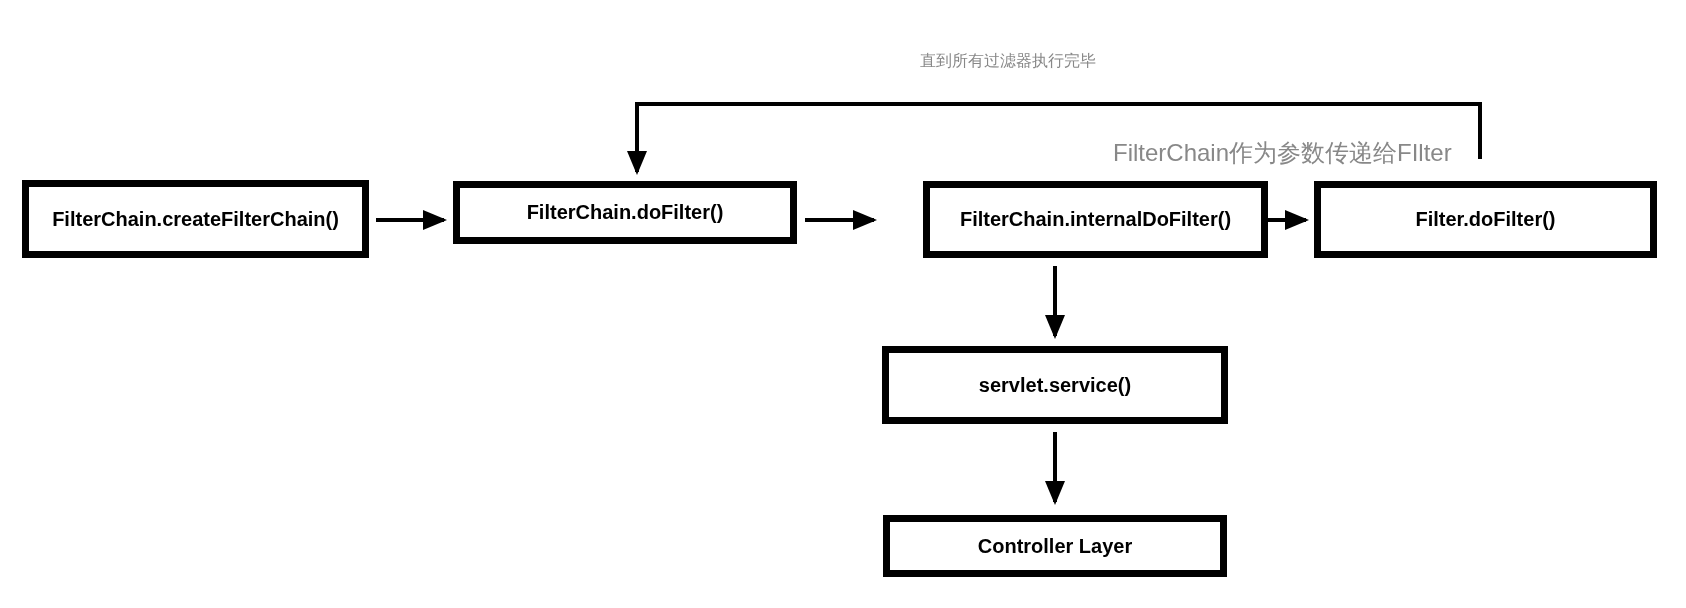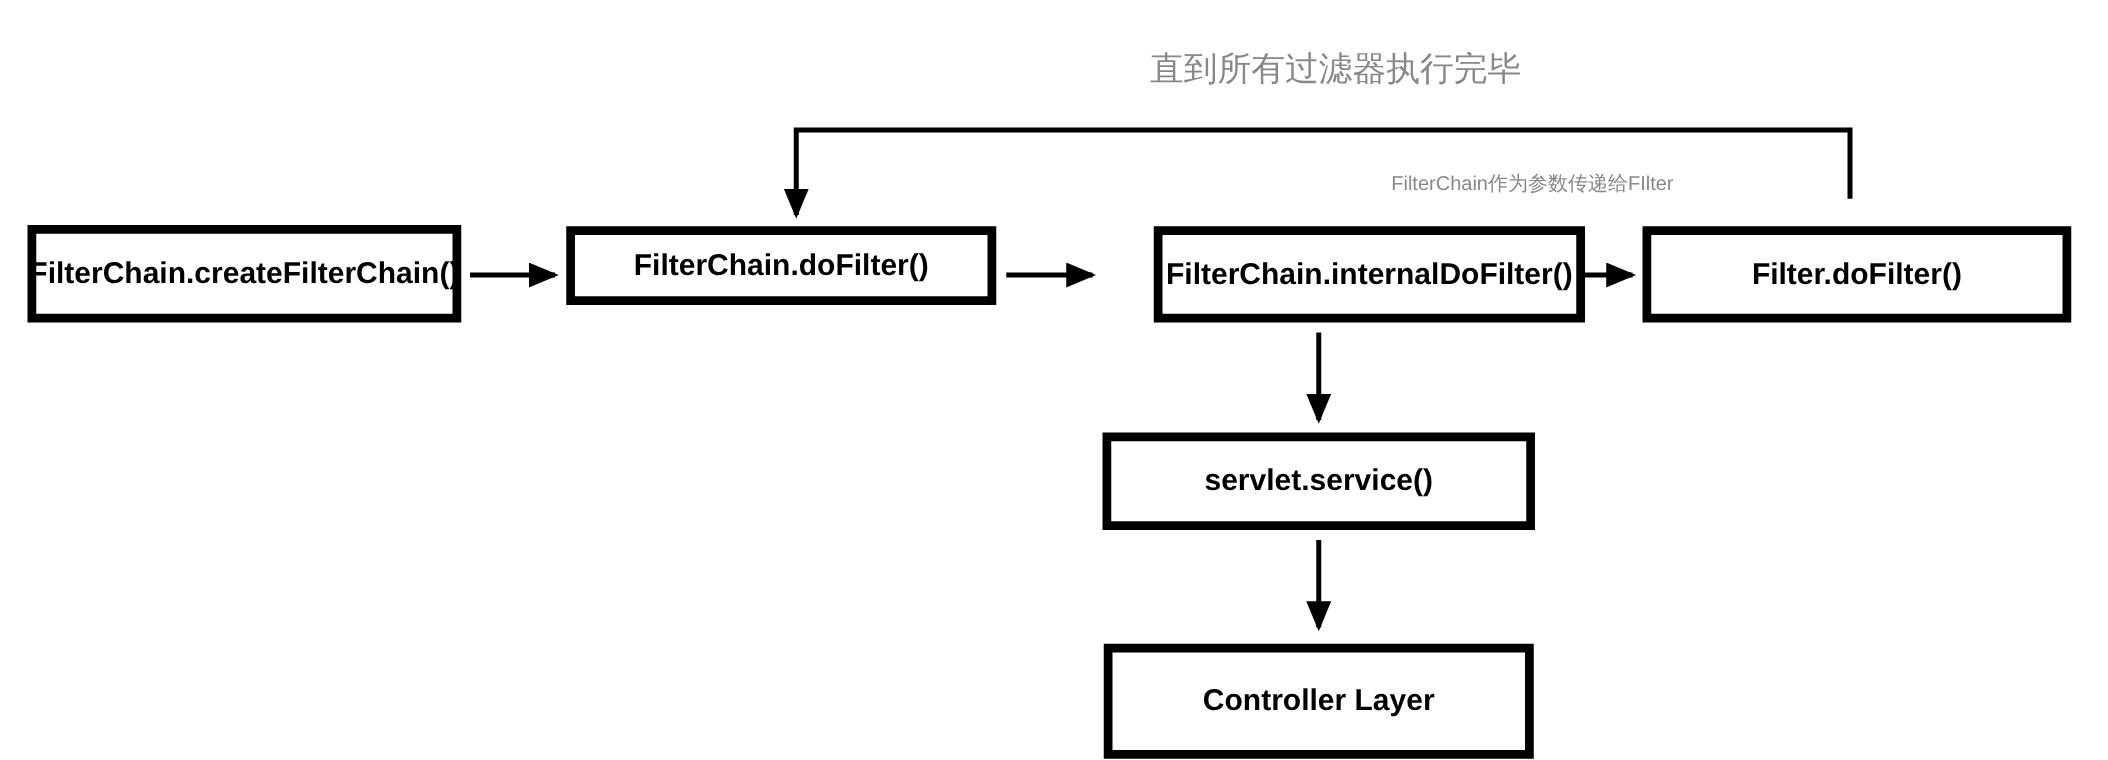--- a/index.html
+++ b/index.html
@@ -25,40 +25,40 @@
   }
   .node {
     position: absolute;
     box-sizing: border-box;
     border: 7px solid #000000;
     background: #ffffff;
     display: flex;
     align-items: center;
     justify-content: center;
     font-weight: bold;
-    font-size: 24px;
+    font-size: 20px;
     color: #000000;
     white-space: nowrap;
     text-align: center;
   }
   #node-create   { left: 22px;   top: 180px; width: 347px; height: 78px; }
   #node-dofilter { left: 453px;  top: 181px; width: 344px; height: 63px; }
   #node-internal { left: 883px;  top: 181px; width: 345px; height: 77px; margin-left: 40px; }
   #node-filter   { left: 1314px; top: 181px; width: 343px; height: 77px; text-align: right; }
   #node-servlet  { left: 882px;  top: 346px; width: 346px; height: 78px; }
-  #node-controller { left: 883px; top: 515px; width: 344px; height: 92px; }
+  #node-controller { left: 883px; top: 515px; width: 344px; height: 62px; }
 
   .annotation {
     position: absolute;
     color: #888888;
     white-space: nowrap;
     line-height: 1.15;
   }
-  #loop-label  { left: 920px;  top: 40px;  font-size: 27px; }
-  #param-label { left: 1113px; top: 139px; font-size: 16px; }
+  #loop-label  { left: 920px;  top: 52px;  font-size: 16px; }
+  #param-label { left: 1113px; top: 139px; font-size: 24px; }
 </style>
 </head>
 <body>
 
 <div class="canvas">
 
   <svg class="connectors" viewBox="0 0 1686 608" aria-hidden="true">
     <defs>
       <marker id="arrowhead" markerUnits="userSpaceOnUse" markerWidth="24" markerHeight="20" refX="21" refY="10" orient="auto">
         <path d="M0,0 L24,10 L0,20 Z" fill="#000000"></path>

